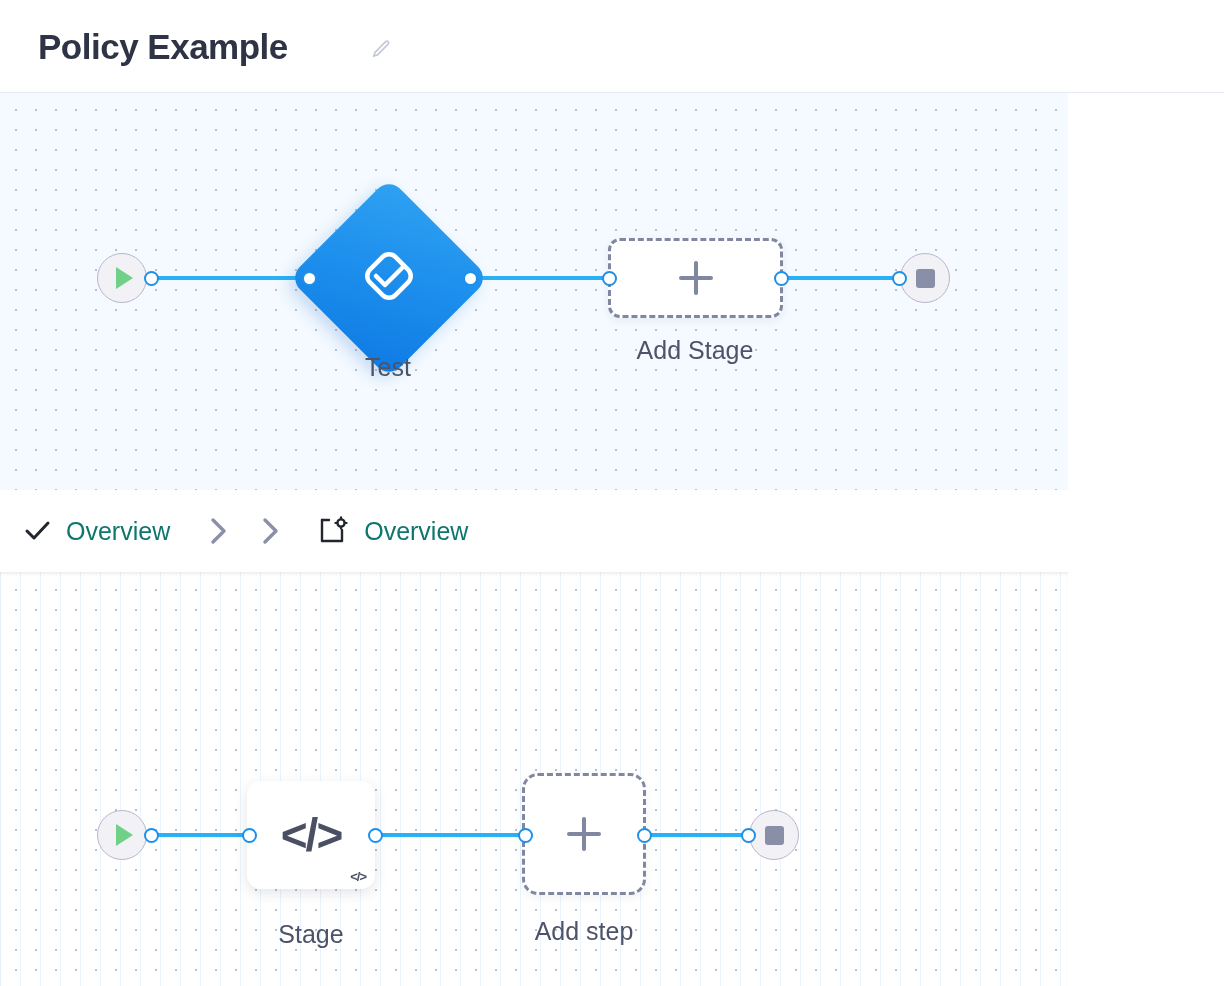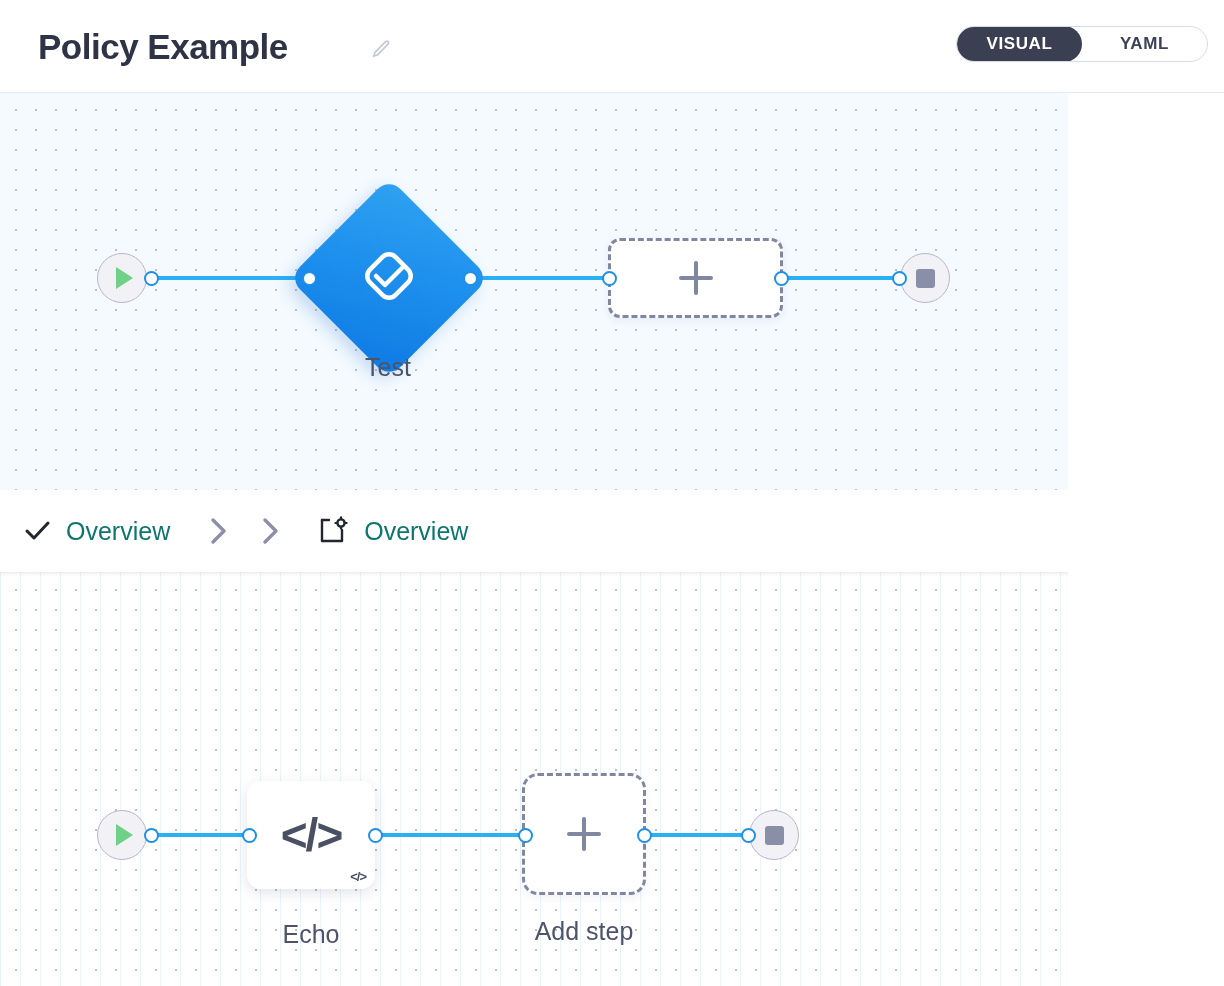--- a/index.html
+++ b/index.html
@@ -171,24 +171,20 @@
 
   <div class="header">
     <div class="title">Policy Example</div>
 
     <div class="edit-pencil">
       <svg width="26" height="26" viewBox="0 0 26 26">
         <path d="M6 20.5 L6.8 16.6 L17.6 5.6 C18.3 4.9 19.4 4.9 20.1 5.6 C20.8 6.3 20.8 7.4 20.1 8.1 L9.3 19.1 L5.4 20.0 Z" fill="none" stroke="#c3c8d6" stroke-width="1.6" stroke-linejoin="round"></path>
       </svg>
     </div>
 
-    <div class="toggle">
-      <div class="toggle-opt active">VISUAL</div>
-      <div class="toggle-opt">YAML</div>
-    </div>
   </div>
 
   <div class="canvas canvas-top">
 
     <div class="edge" style="left:150px; top:183px; width:165px;"></div>
     <div class="edge" style="left:463px; top:183px; width:155px;"></div>
     <div class="edge" style="left:775px; top:183px; width:130px;"></div>
 
     <div class="node terminal" style="left:97px; top:160px;">
       <div class="play-tri"></div>
@@ -205,20 +201,21 @@
       </div>
     </div>
     <div class="node-label" style="left:288px; top:260px; width:200px;">Test</div>
 
     <div class="node add-box" style="left:608px; top:145px; width:175px; height:80px; border-radius:12px;">
       <div style="position:relative; width:34px; height:34px;">
         <div class="plus-h" style="left:0; top:15px; width:34px; height:4px;"></div>
         <div class="plus-v" style="left:15px; top:0; width:4px; height:34px;"></div>
       </div>
     </div>
+    <div class="node-label" style="left:595px; top:243px; width:200px;">Add Stage</div>
 
     <div class="node terminal" style="left:900px; top:160px;">
       <div class="stop-sq"></div>
     </div>
 
     <div class="dot" style="left:144px; top:178px;"></div>
     <div class="dot" style="left:302px; top:178px;"></div>
     <div class="dot" style="left:463px; top:178px;"></div>
     <div class="dot" style="left:602px; top:178px;"></div>
     <div class="dot" style="left:774px; top:178px;"></div>
@@ -274,21 +271,21 @@
     <div class="edge" style="left:640px; top:261px; width:118px;"></div>
 
     <div class="node terminal" style="left:97px; top:238px;">
       <div class="play-tri"></div>
     </div>
 
     <div class="step-card" style="left:247px; top:209px;">
       <span class="code-big">&lt;/&gt;</span>
       <span class="code-badge">&lt;/&gt;</span>
     </div>
-    <div class="node-label" style="left:211px; top:348px; width:200px;">Echo</div>
+    <div class="node-label" style="left:211px; top:348px; width:200px;">Stage</div>
 
     <div class="node add-box" style="left:522px; top:775px; top:201px; width:124px; height:122px; border-radius:16px;">
       <div style="position:relative; width:34px; height:34px;">
         <div class="plus-h" style="left:0; top:15px; width:34px; height:4px;"></div>
         <div class="plus-v" style="left:15px; top:0; width:4px; height:34px;"></div>
       </div>
     </div>
     <div class="node-label" style="left:484px; top:345px; width:200px;">Add step</div>
 
     <div class="node terminal" style="left:749px; top:238px;">

